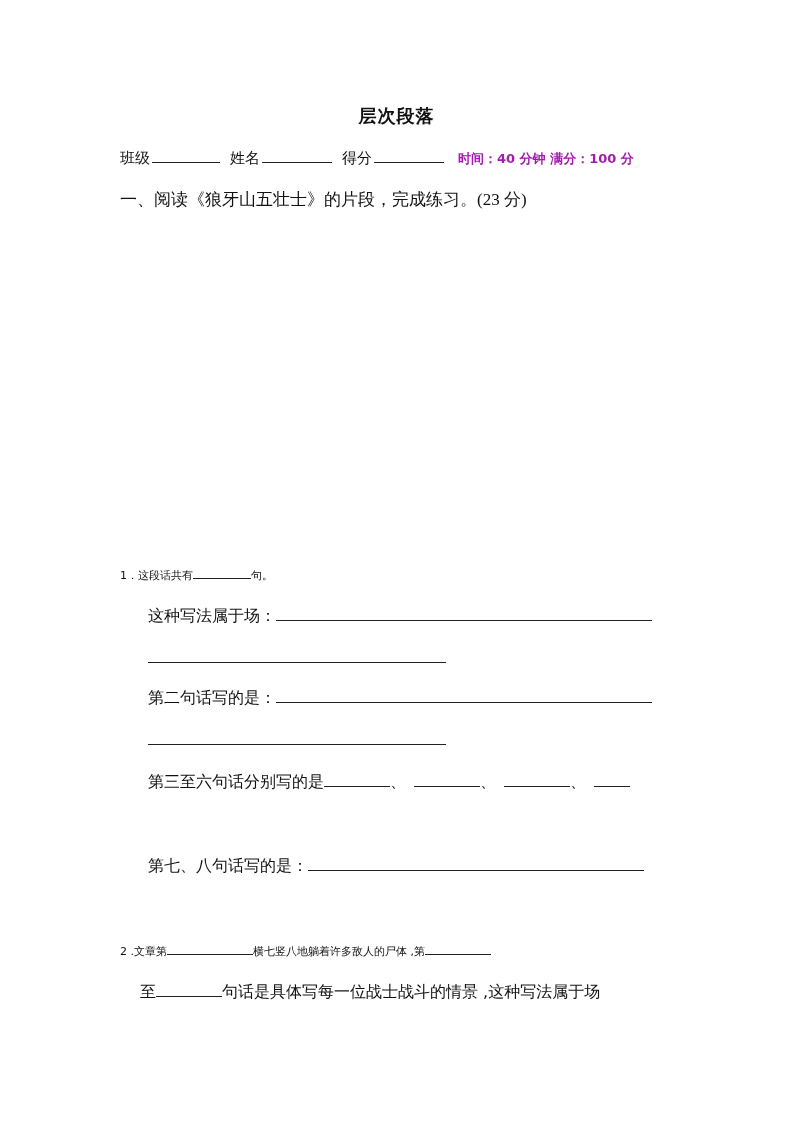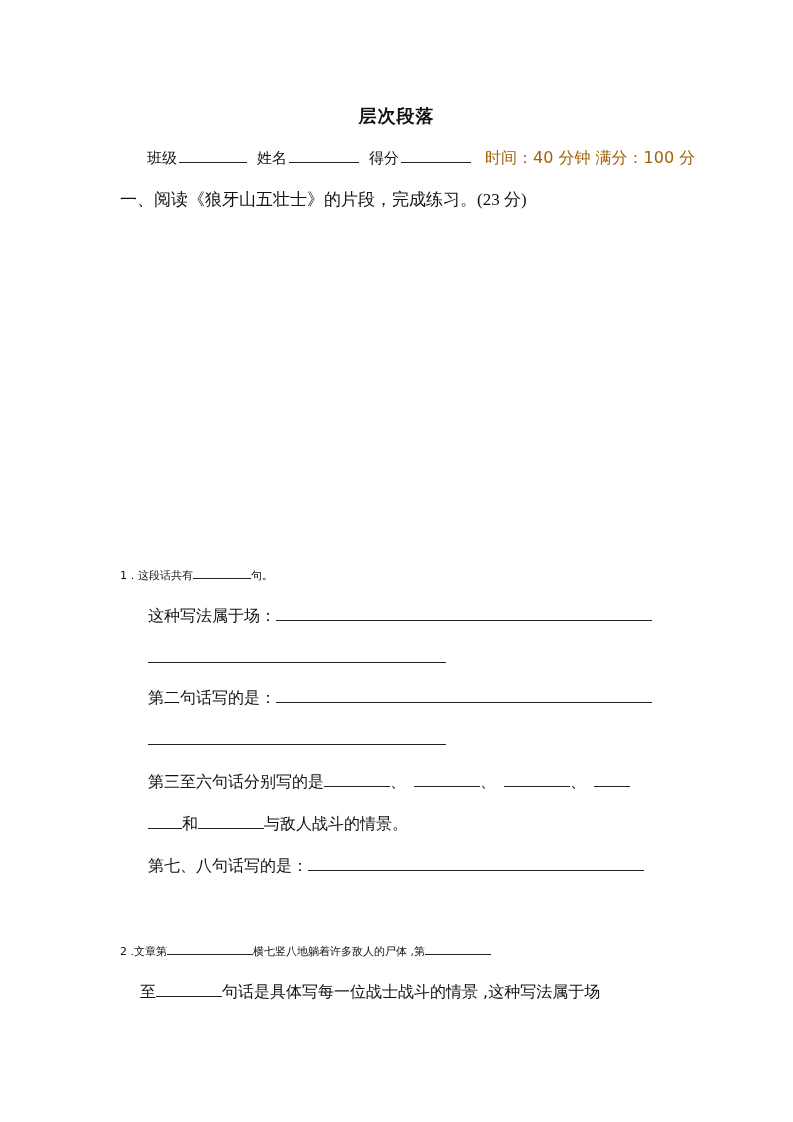--- a/index.html
+++ b/index.html
@@ -1,23 +1,23 @@
 <!DOCTYPE html>
 <html><head>
 <meta charset="utf-8">
 <style>
   html, body { margin:0; padding:0; background:#ffffff; }
   body { width:793px; height:1122px; position:relative; overflow:hidden; color:#111; font-family:"DejaVu Sans","Liberation Sans",sans-serif; }
   .page { position:absolute; left:0; top:0; width:694px; height:1122px; }
   .title { position:absolute; top:104px; left:0; width:793px; text-align:center; font-size:18px; font-weight:bold; letter-spacing:1px; }
-  .infoline { position:absolute; top:148px; left:120px; font-size:15px; display:flex; align-items:baseline; white-space:nowrap;margin-left:27px; }
+  .infoline { position:absolute; top:148px; left:120px; font-size:15px; display:flex; align-items:baseline; white-space:nowrap; }
   .blank { display:inline-block; border-bottom:1px solid #222; height:14px; vertical-align:baseline; }
   .info-label { margin-right:2px; }
   .gap { display:inline-block; width:10px; }
-  .timeinfo { color:#a16207; font-size:16px; margin-left:14px; }
+  .timeinfo { color:#a21caf; font-size:13px; margin-left:14px;font-weight:bold; }
   .section-head { position:absolute; top:188px; left:120px; font-size:17px; white-space:nowrap; }
   .section-head .score { font-family:"Liberation Serif",serif; font-size:17px; }
   .passage { position:absolute; top:228px; left:120px; width:556px; font-family:"DejaVu Serif","Liberation Serif",serif; font-size:16px; line-height:41px; text-align:justify; letter-spacing:1.6px; }
   .passage p { margin:0; text-indent:2em; }
   .q { position:absolute; left:120px; font-size:11px; white-space:nowrap; }
   .sub { position:absolute; left:148px; font-size:16px; white-space:nowrap; }
   .serif { font-family:"Liberation Serif",serif; }
 </style>
 </head>
 <body>
@@ -57,23 +57,20 @@
   <div class="sub" style="top:688px">
     <span>第二句话写的是：</span><span class="blank" style="width:376px"></span>
   </div>
   <div class="sub" style="top:730px">
     <span class="blank" style="width:298px"></span>
   </div>
 
   <div class="sub" style="top:772px">
     <span>第三至六句话分别写的是</span><span class="blank" style="width:66px"></span><span>、</span><span class="blank" style="width:66px;margin-left:8px"></span><span>、</span><span class="blank" style="width:66px;margin-left:8px"></span><span>、</span><span class="blank" style="width:36px;margin-left:8px"></span>
   </div>
-  <div class="sub" style="top:814px">
-    <span class="blank" style="width:34px"></span><span>和</span><span class="blank" style="width:66px"></span><span>与敌人战斗的情景。</span>
-  </div>
 
   <div class="sub" style="top:856px">
     <span>第七、八句话写的是：</span><span class="blank" style="width:336px"></span>
   </div>
 
   <div class="q" style="top:940px">
     <span>2 .</span><span>文章第</span><span class="blank" style="width:86px"></span><span>横七竖八地躺着许多敌人的尸体 ,第</span><span class="blank" style="width:66px"></span>
   </div>
   <div class="sub" style="top:982px;left:140px">
     <span>至</span><span class="blank" style="width:66px"></span><span>句话是具体写每一位战士战斗的情景 ,这种写法属于场</span>

